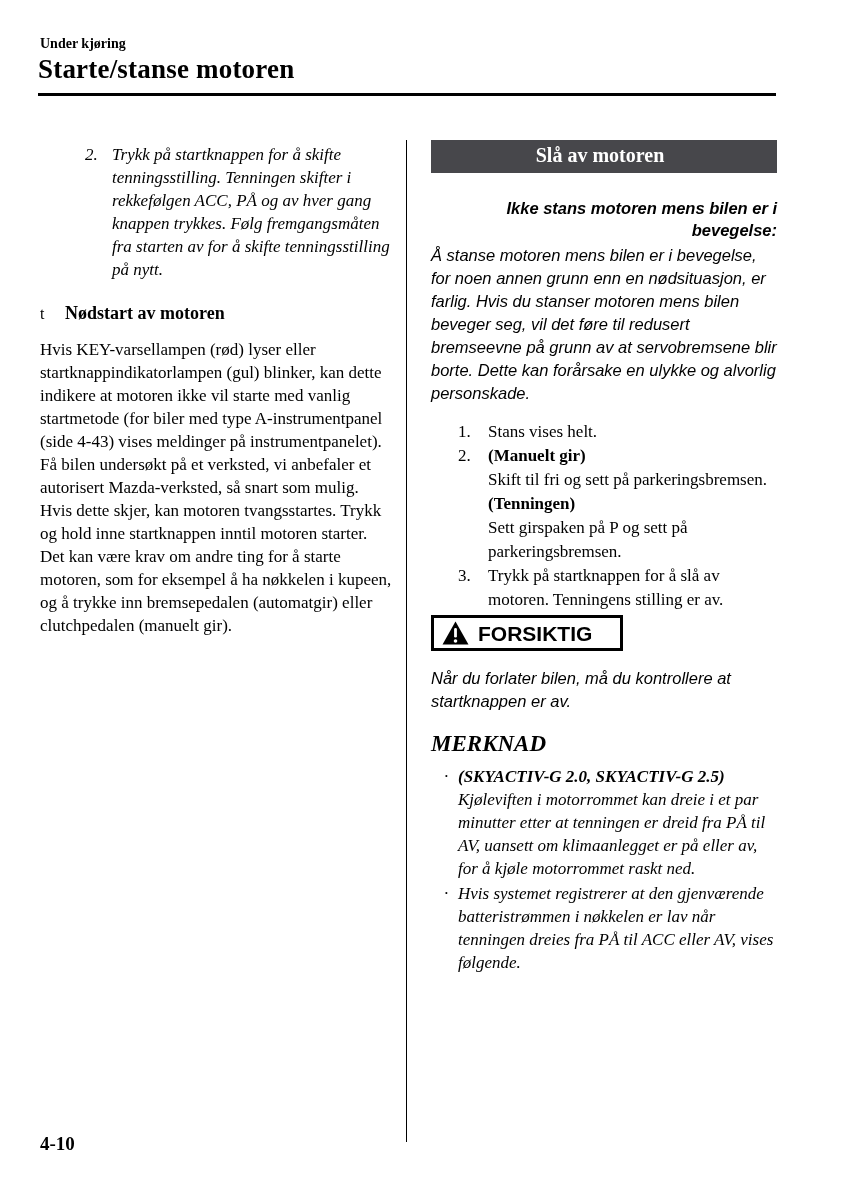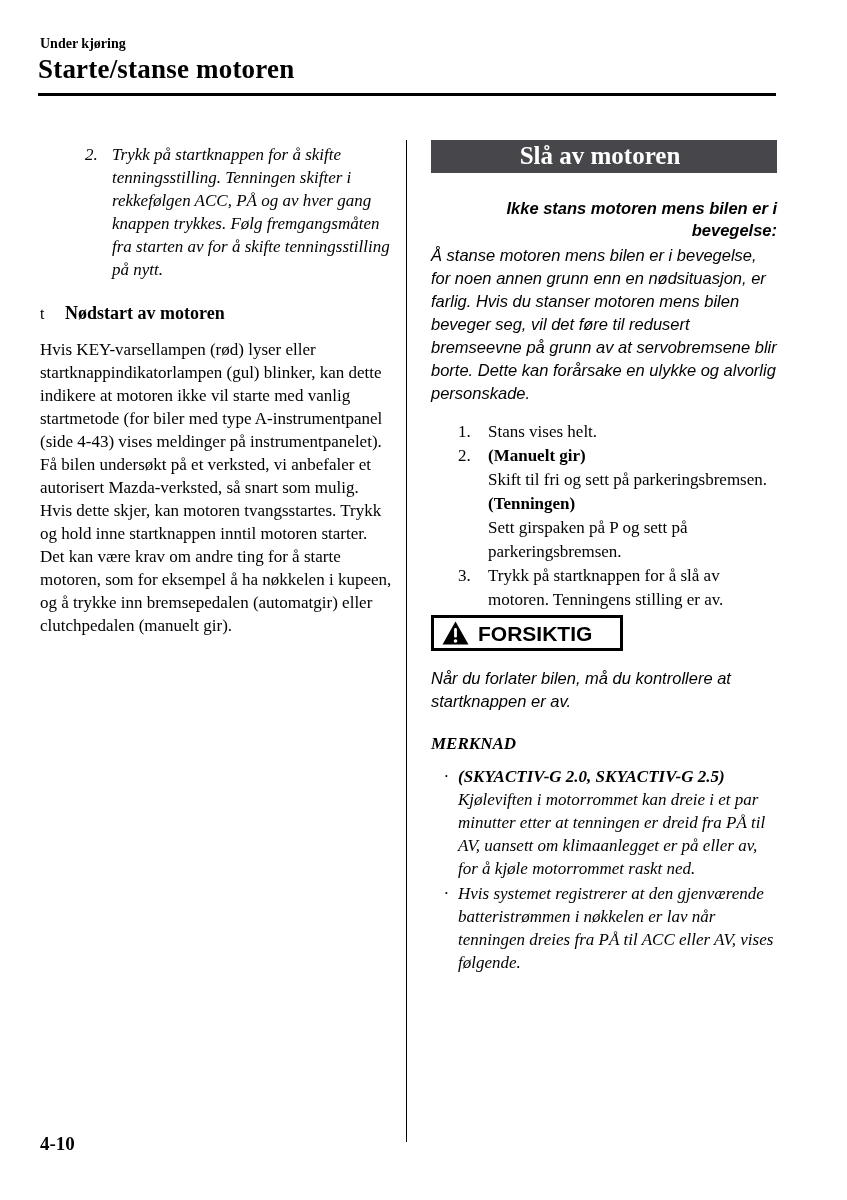--- a/index.html
+++ b/index.html
@@ -17,40 +17,40 @@
   .col-left  { position:absolute; left:40px;  top:143px; width:352px; font-size:17px; line-height:23px; }
   .col-divider { position:absolute; left:406px; top:140px; width:1px; height:1002px; background:#000; }
   .col-right { position:absolute; left:431px; top:140px; width:346px; font-size:17px; line-height:23px; }
   
   .numbered-item { display:flex; margin-left:45px; font-style:italic; }
   .numbered-item .num { width:27px; flex:none; }
   .subheading { margin-top:21px; display:flex; font-weight:bold; font-size:18px; }
   .subheading .marker { width:25px; flex:none; font-weight:normal; font-size:16px; }
   .body-par { margin-top:13px; }
   
-  .section-banner { background:#47474b; color:#fff; text-align:center; font-weight:bold; font-size:25px; padding:4px 8px 6px 0; }
+  .section-banner { background:#47474b; color:#fff; text-align:center; font-weight:bold; font-size:20px; padding:4px 8px 6px 0; }
   .warning-banner {
     margin-top:20px; width:192px; background:#000; color:#fff;
     display:flex; align-items:center; gap:9px; padding:5px 8px;
     font-family:"Liberation Sans", sans-serif; font-weight:bold; font-size:21px;
   }
   .warn-heading { margin-top:24px; font-family:"Liberation Sans", sans-serif; font-style:italic; font-weight:bold; font-size:16.5px; line-height:22px;text-align:right; }
   .warn-body    { margin-top:3px;  font-family:"Liberation Sans", sans-serif; font-style:italic; font-size:16.5px; line-height:23px; }
   .steps { margin-top:15px; }
   .step { display:flex; margin-left:27px; line-height:24px; }
   .step .num { width:30px; flex:none; }
   .step .content { flex:1; }
   .line.bold { font-weight:bold; }
   .caution-box {
     margin-top:3px; width:192px; border:3px solid #000; background:#fff; color:#000;
     display:flex; align-items:center; gap:9px; padding:3px 8px;
     font-family:"Liberation Sans", sans-serif; font-weight:bold; font-size:21px;
   }
   .caution-body { margin-top:16px; font-family:"Liberation Sans", sans-serif; font-style:italic; font-size:16.5px; line-height:23px; }
-  .note-label { margin-top:19px; font-weight:bold; font-style:italic; font-size:17px; }
+  .note-label { margin-top:19px; font-weight:bold; font-style:italic; font-size:23px; }
   .note-bullets { margin-top:10px; }
   .bullet { display:flex; margin-left:13px; font-style:italic; margin-top:2px; }
   .bullet .marker { width:14px; flex:none; }
   .bullet .lead { font-weight:bold; }
   
   .page-number { position:absolute; left:40px; top:1133px; font-weight:bold; font-size:19px; }
   .tri { flex:none; display:block; }
 </style>
 </head>
 <body>

